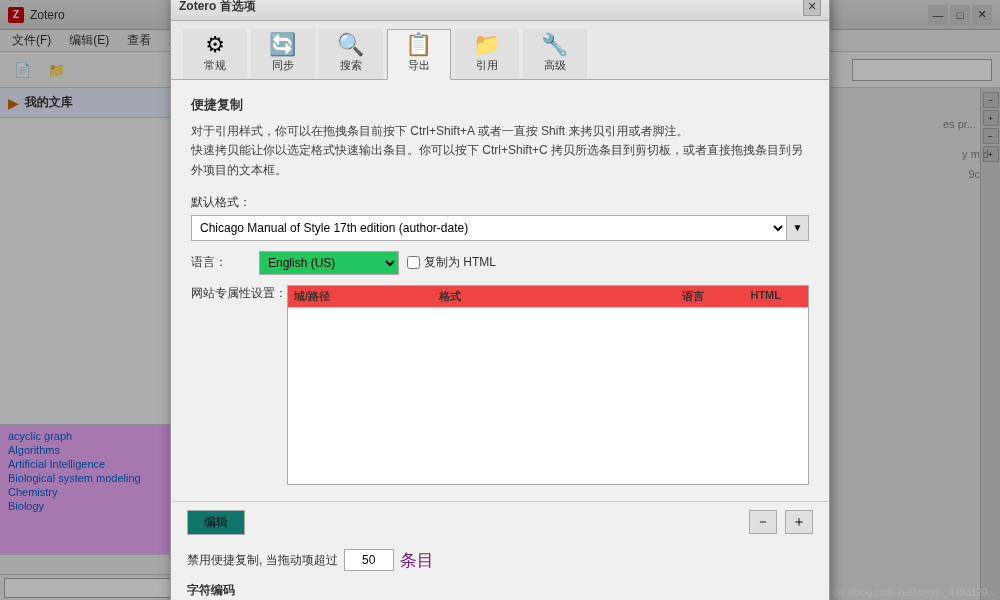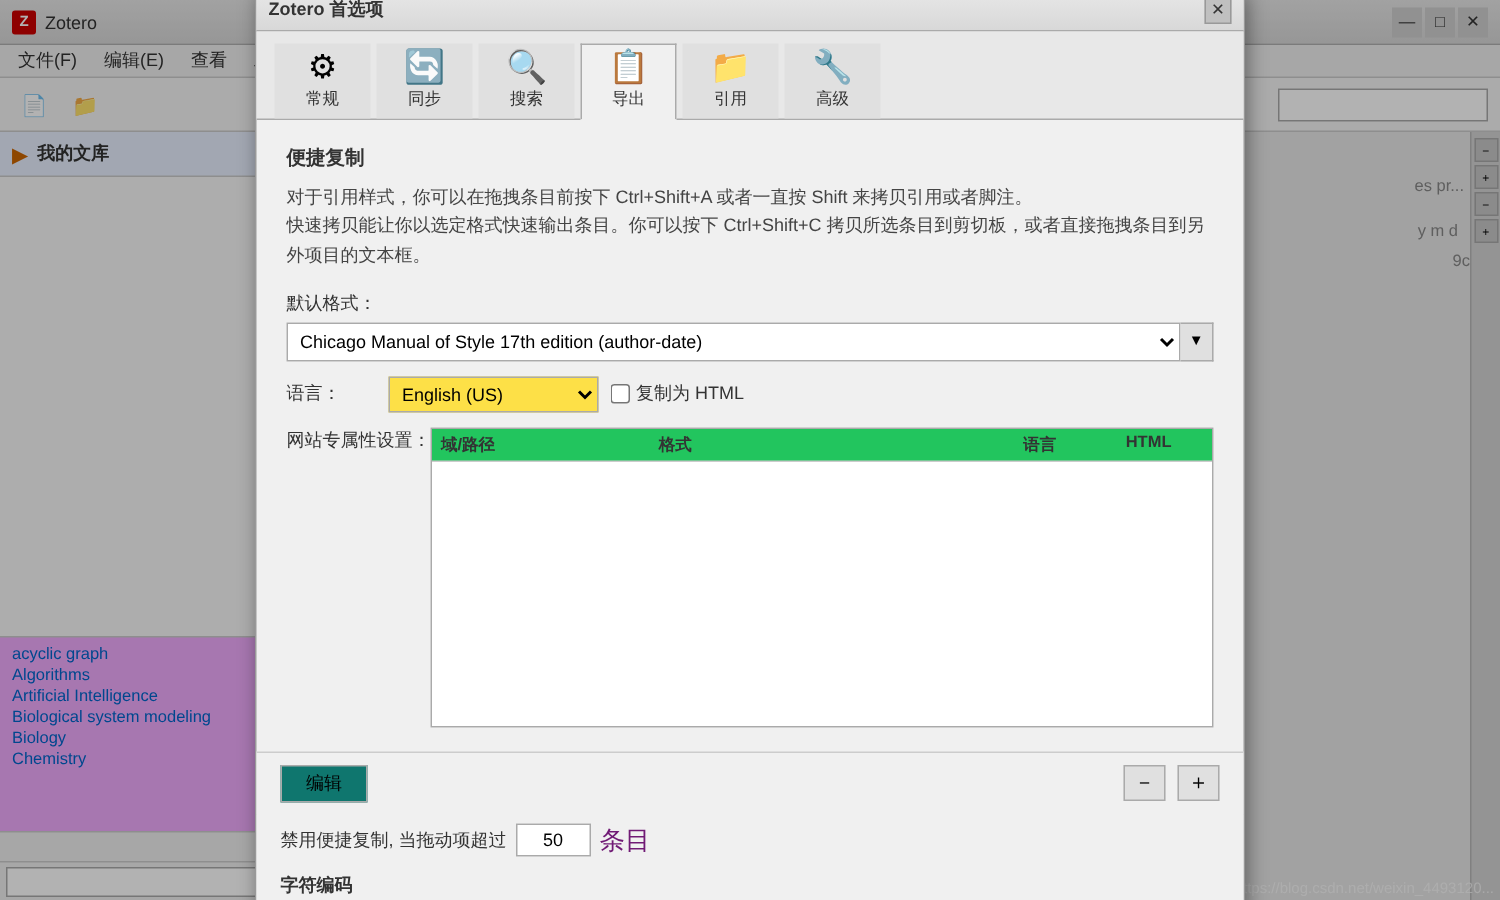--- a/index.html
+++ b/index.html
@@ -312,21 +312,21 @@
       gap: 8px;
     }
     .form-label {
       font-size: 12px;
       color: #333;
       min-width: 60px;
     }
     .form-select {
       height: 24px;
       border: 1px solid #aaa;
-      background: #fde047;
+      background: #22c55e;
       font-size: 12px;
       padding: 0 4px;
     }
     .default-format-row {
       display: flex;
       align-items: center;
       gap: 0;
     }
     .default-format-select {
       flex: 1;
@@ -366,21 +366,21 @@
     .website-table {
       border: 1px solid #aaa;
       background: white;
       flex: 1;
       min-height: 200px;
       display: flex;
       flex-direction: column;
     }
     .website-table-header {
       display: flex;
-      background: #22c55e;
+      background: #ef4444;
       border-bottom: 1px solid #ccc;
       padding: 3px 6px;
     }
     .website-table-col {
       font-size: 11px;
       font-weight: bold;
       color: #333;
     }
     .website-table-col.path { flex: 2; }
     .website-table-col.format { flex: 3; }
@@ -524,22 +524,22 @@
         <span class="sidebar-library-icon">▶</span>
         <span class="sidebar-library-label">我的文库</span>
       </div>
       <div class="sidebar-spacer"></div>
 
       <div class="sidebar-tags">
         <div class="tag-item">acyclic graph</div>
         <div class="tag-item">Algorithms</div>
         <div class="tag-item">Artificial Intelligence</div>
         <div class="tag-item">Biological system modeling</div>
+        <div class="tag-item">Chemistry</div>
         <div class="tag-item">Biology</div>
-        <div class="tag-item">Chemistry</div>
       </div>
 
       <div style="display:flex;align-items:center;border-top:1px solid #ccc;background:#f0f0f0;height:20px;padding:0 4px;">
         <button style="margin-left:auto;border:1px solid #aaa;background:#e0e0e0;font-size:10px;width:16px;height:16px;cursor:pointer;display:flex;align-items:center;justify-content:center;">▼</button>
       </div>
 
       <div class="sidebar-bottom">
         <input type="text" class="sidebar-search-input" style="">
         <button style="width:22px;height:20px;border:1px solid #aaa;background:#e0e0e0;margin-left:2px;cursor:pointer;font-size:10px;">⊞</button>
       </div>
@@ -550,21 +550,21 @@
         
       </div>
       <div class="panel-right-items">
         <div class="panel-btn-small">−</div>
         <div class="panel-btn-small">+</div>
         <div class="panel-btn-small">−</div>
         <div class="panel-btn-small">+</div>
       </div>
 
       <div style="position:absolute;right:24px;top:30px;font-size:11px;color:#888;white-space:nowrap;">es pr...</div>
-      <div style="position:absolute;right:28px;top:60px;font-size:11px;color:#888;white-space:nowrap;text-align:center;">y m d</div>
+      <div style="position:absolute;right:11px;top:60px;font-size:11px;color:#888;white-space:nowrap;text-align:center;">y m d</div>
       <div style="position:absolute;right:20px;top:80px;font-size:11px;color:#888;white-space:nowrap;">9c</div>
     </div>
   </div>
 
   <div class="modal-overlay">
 
     <div class="dialog">
 
       <div class="dialog-title-bar">
         <span class="dialog-title">Zotero 首选项</span>

